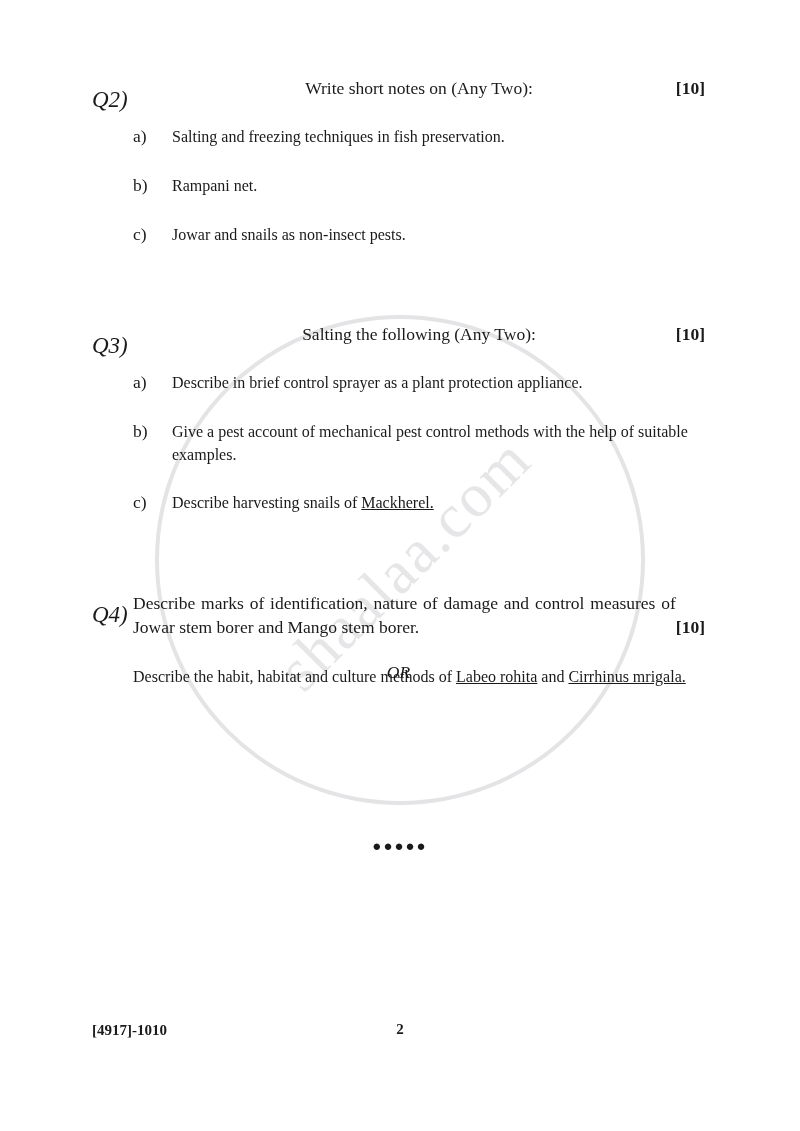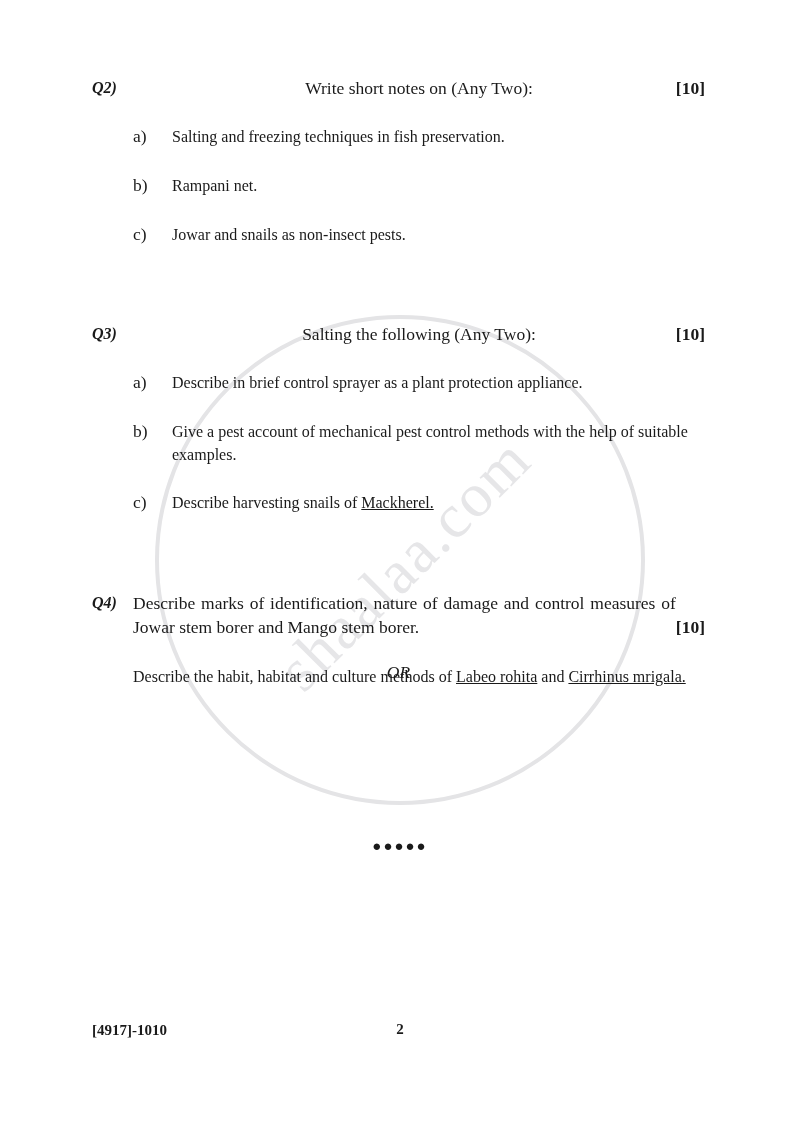--- a/index.html
+++ b/index.html
@@ -62,24 +62,24 @@
     width: 613px;
   }
   .qhead {
     position: relative;
     font-size: 17.5px;
     line-height: 24px;
   }
   .qlabel {
     position: absolute;
     left: 0;
-    top: 0;
-    font-weight: bold;
+    top: 12px;
+    font-weight: normal;
     font-style: italic;
-    font-size: 16px;
+    font-size: 23px;
   }
   .qtext {
     display: block;
     margin-left: 41px;
     margin-right: 0;
     font-size: 17.5px;
     line-height: 24px;
     text-align: center;
   }
   .qtext.justify {

